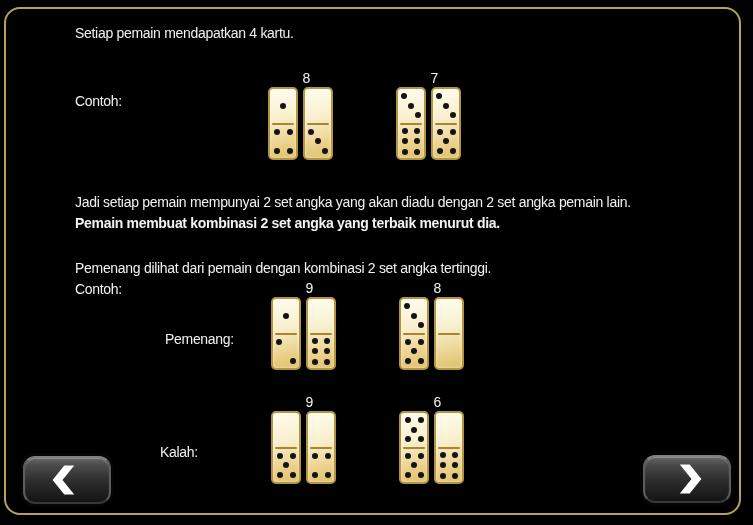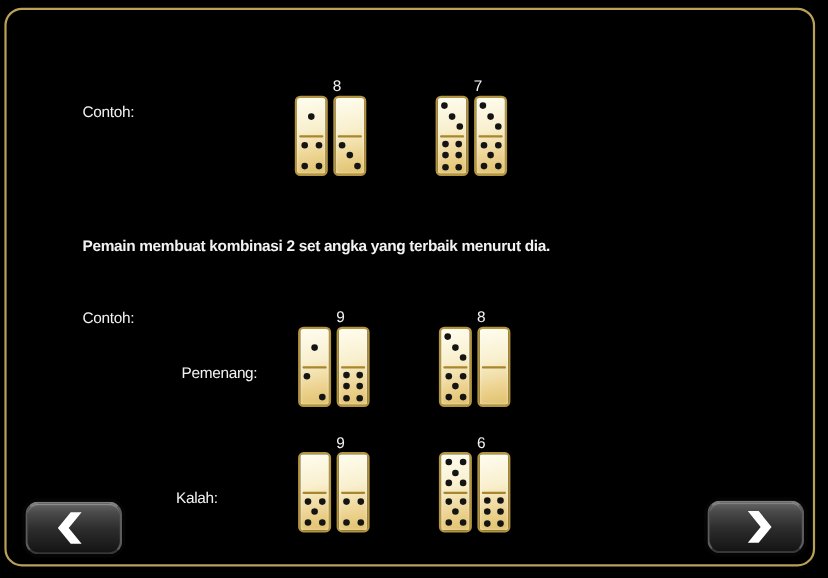--- a/index.html
+++ b/index.html
@@ -72,20 +72,21 @@
   .nav-next { left:643px; top:455px; }
   .nav svg { display:block; }
   .chev { fill:var(--button-chevron,#ffffff); }
 </style>
 </head>
 <body>
 
 <div class="stage">
   <div class="frame"></div>
 
+  <div class="txt t-line1">Setiap pemain mendapatkan 4 kartu.</div>
   <div class="txt t-contoh1">Contoh:</div>
 
   <div class="domino-row" id="row-example">
       <div class="pair">
         <div class="pair-value">8</div>
         <div class="cards">
           <div class="domino">
             <div class="half top">
               <div class="pip" style="left: 50%; top: 50%;"></div>
             </div>
@@ -139,21 +140,23 @@
               <div class="pip" style="left: 75%; top: 22%;"></div>
               <div class="pip" style="left: 50%; top: 50%;"></div>
               <div class="pip" style="left: 25%; top: 78%;"></div>
               <div class="pip" style="left: 75%; top: 78%;"></div>
             </div>
           </div>
         </div>
       </div>
     </div>
 
+  <div class="txt t-line3">Jadi setiap pemain mempunyai 2 set angka yang akan diadu dengan 2 set angka pemain lain.</div>
   <div class="txt t-line4">Pemain membuat kombinasi 2 set angka yang terbaik menurut dia.</div>
+  <div class="txt t-line5">Pemenang dilihat dari pemain dengan kombinasi 2 set angka tertinggi.</div>
   <div class="txt t-contoh2">Contoh:</div>
 
   <div class="txt t-winner">Pemenang:</div>
   <div class="domino-row" id="row-winner">
       <div class="pair">
         <div class="pair-value">9</div>
         <div class="cards">
           <div class="domino">
             <div class="half top">
               <div class="pip" style="left: 50%; top: 50%;"></div>

